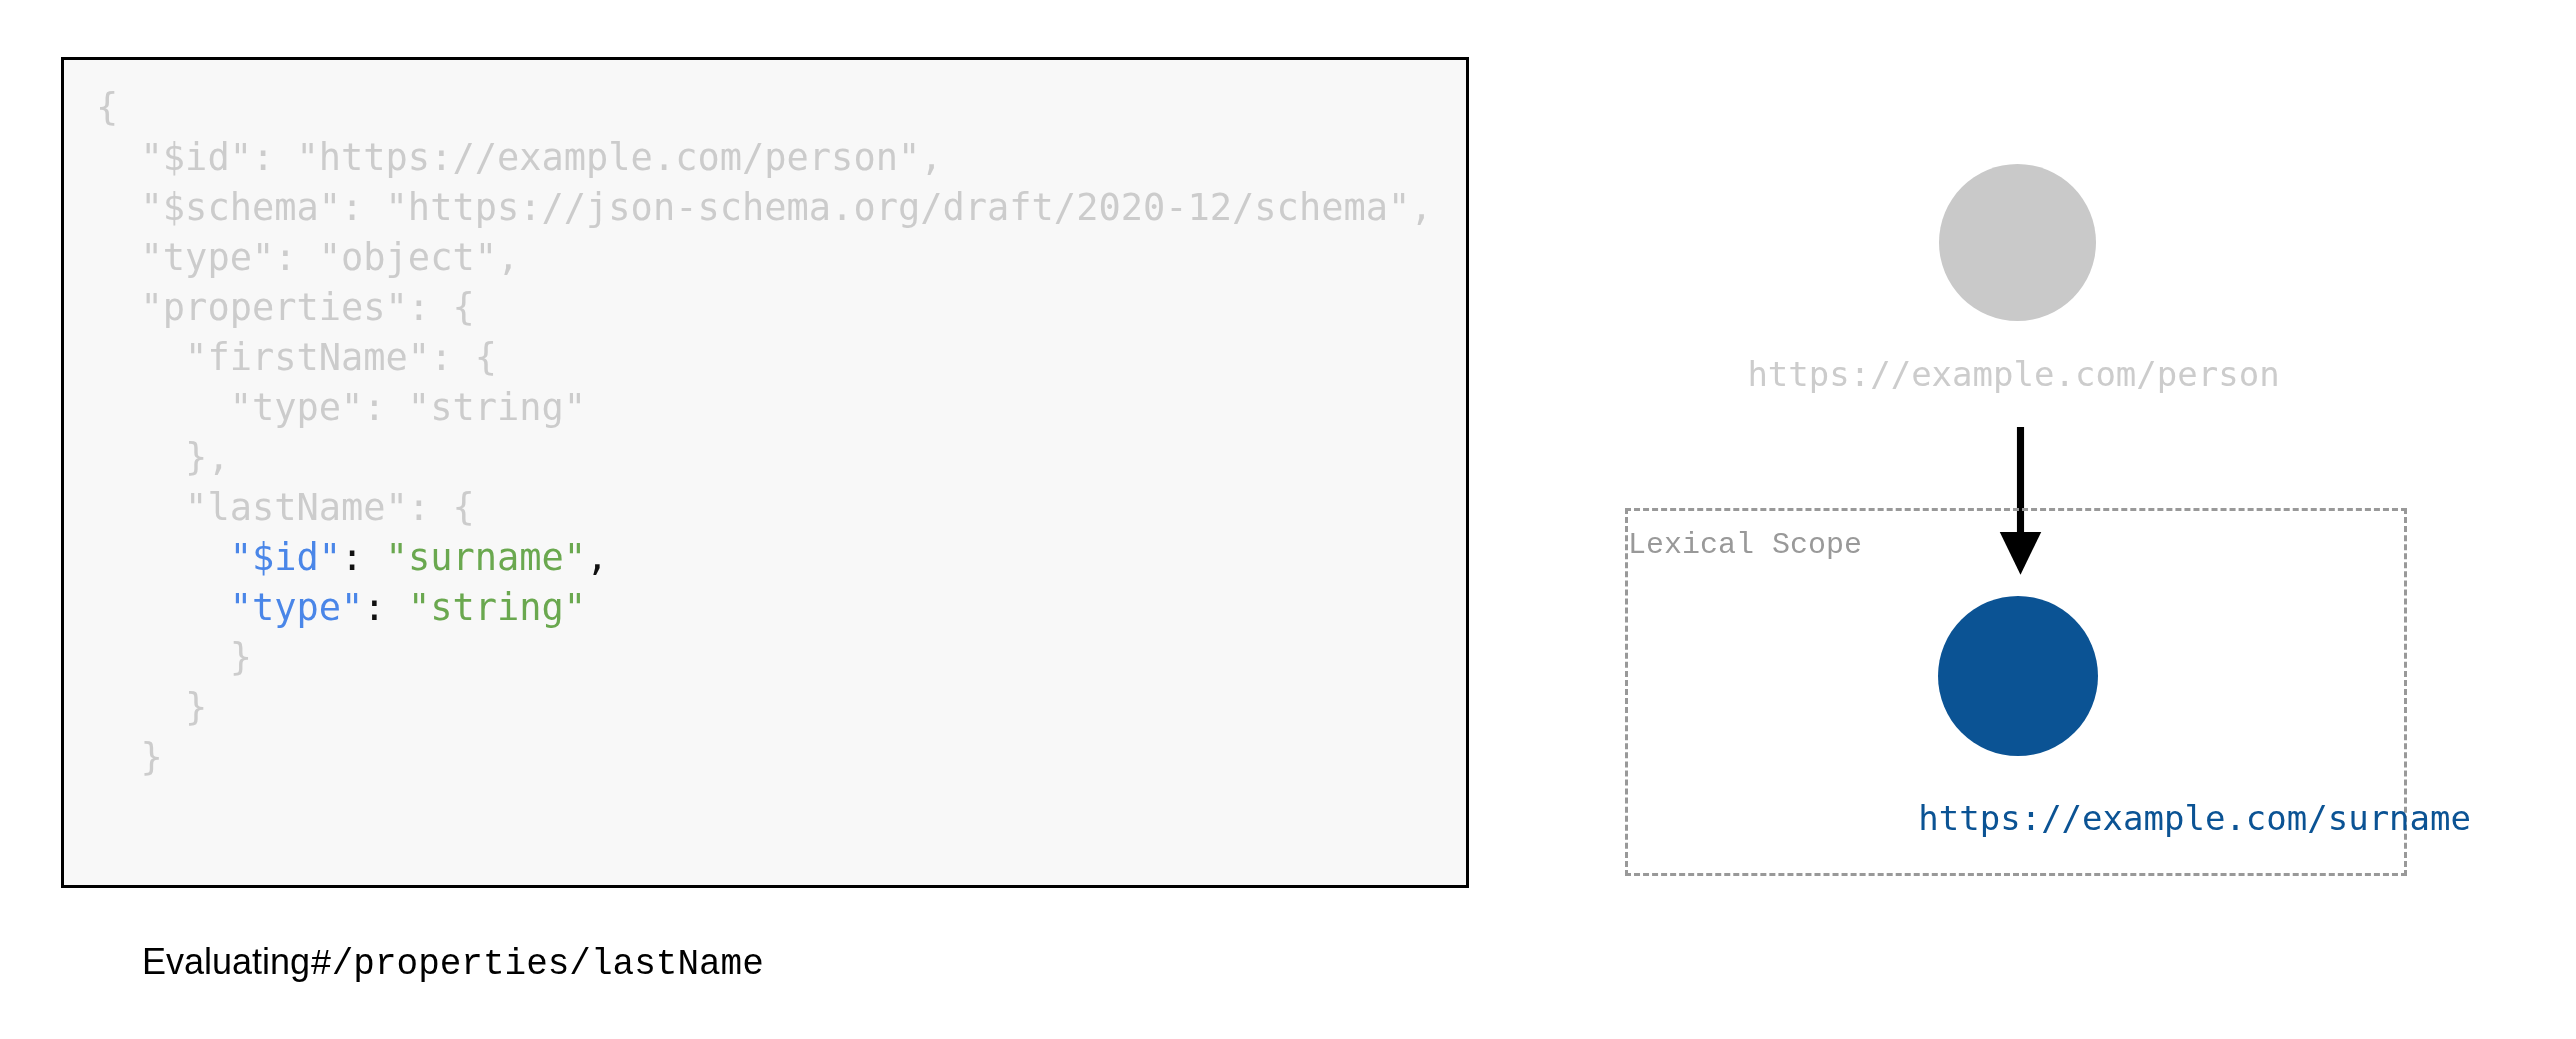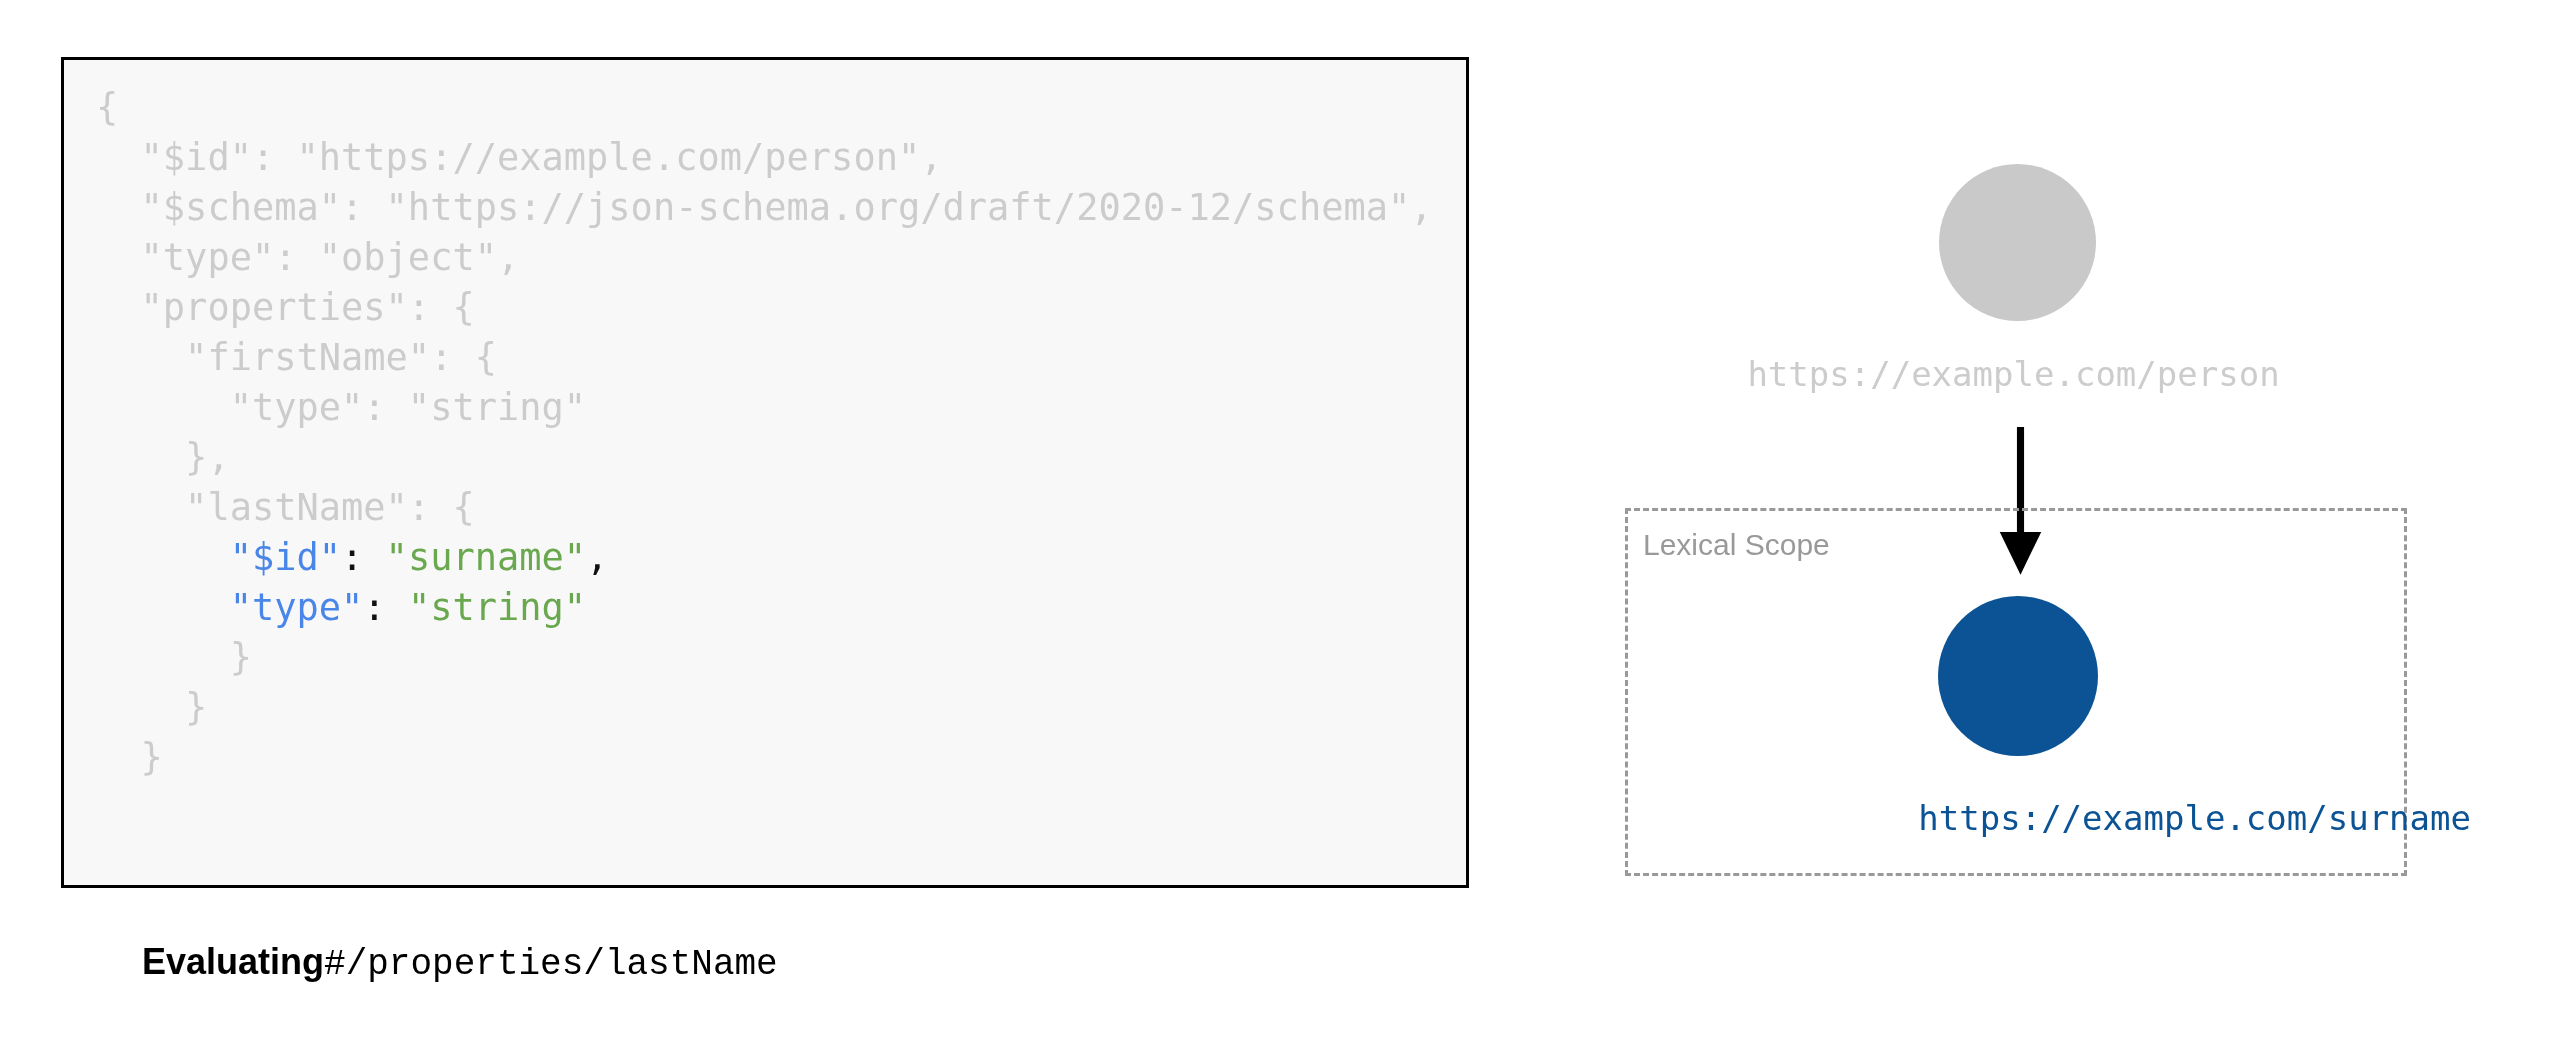--- a/index.html
+++ b/index.html
@@ -60,21 +60,21 @@
     font-size: 36px;
     color: #000000;
     white-space: nowrap;
   }
   #left-caption {
     left: 142px;
     top: 941px;
   }
   #left-caption .cap-bold {
     font-family: "Liberation Sans", sans-serif;
-    font-weight: bold;
+    font-weight: normal;
     margin-top: 43px;
   }
   #left-caption .cap-mono {
     font-family: Liberation Mono, monospace;
     font-weight: normal;
   }
 
   
   #right-panel {
     position: absolute;
@@ -122,23 +122,23 @@
     left: 66px;   
     top: 484px;
     width: 782px;
     height: 368px;
     box-sizing: border-box;
     border: 3.9px dashed #999999;
     background: transparent;
   }
   #lexical-scope-box-label {
     position: absolute;
-    left: 84px;
+    left: 69px;
     top: 504px;
-    font-family: Liberation Sans, sans-serif;
+    font-family: Liberation Mono, monospace;
     font-size: 30px;
     color: #999999;
     white-space: nowrap;
   }
 
   
   #inner-node-circle {
     position: absolute;
     left: 379px;   
     top: 572px;

